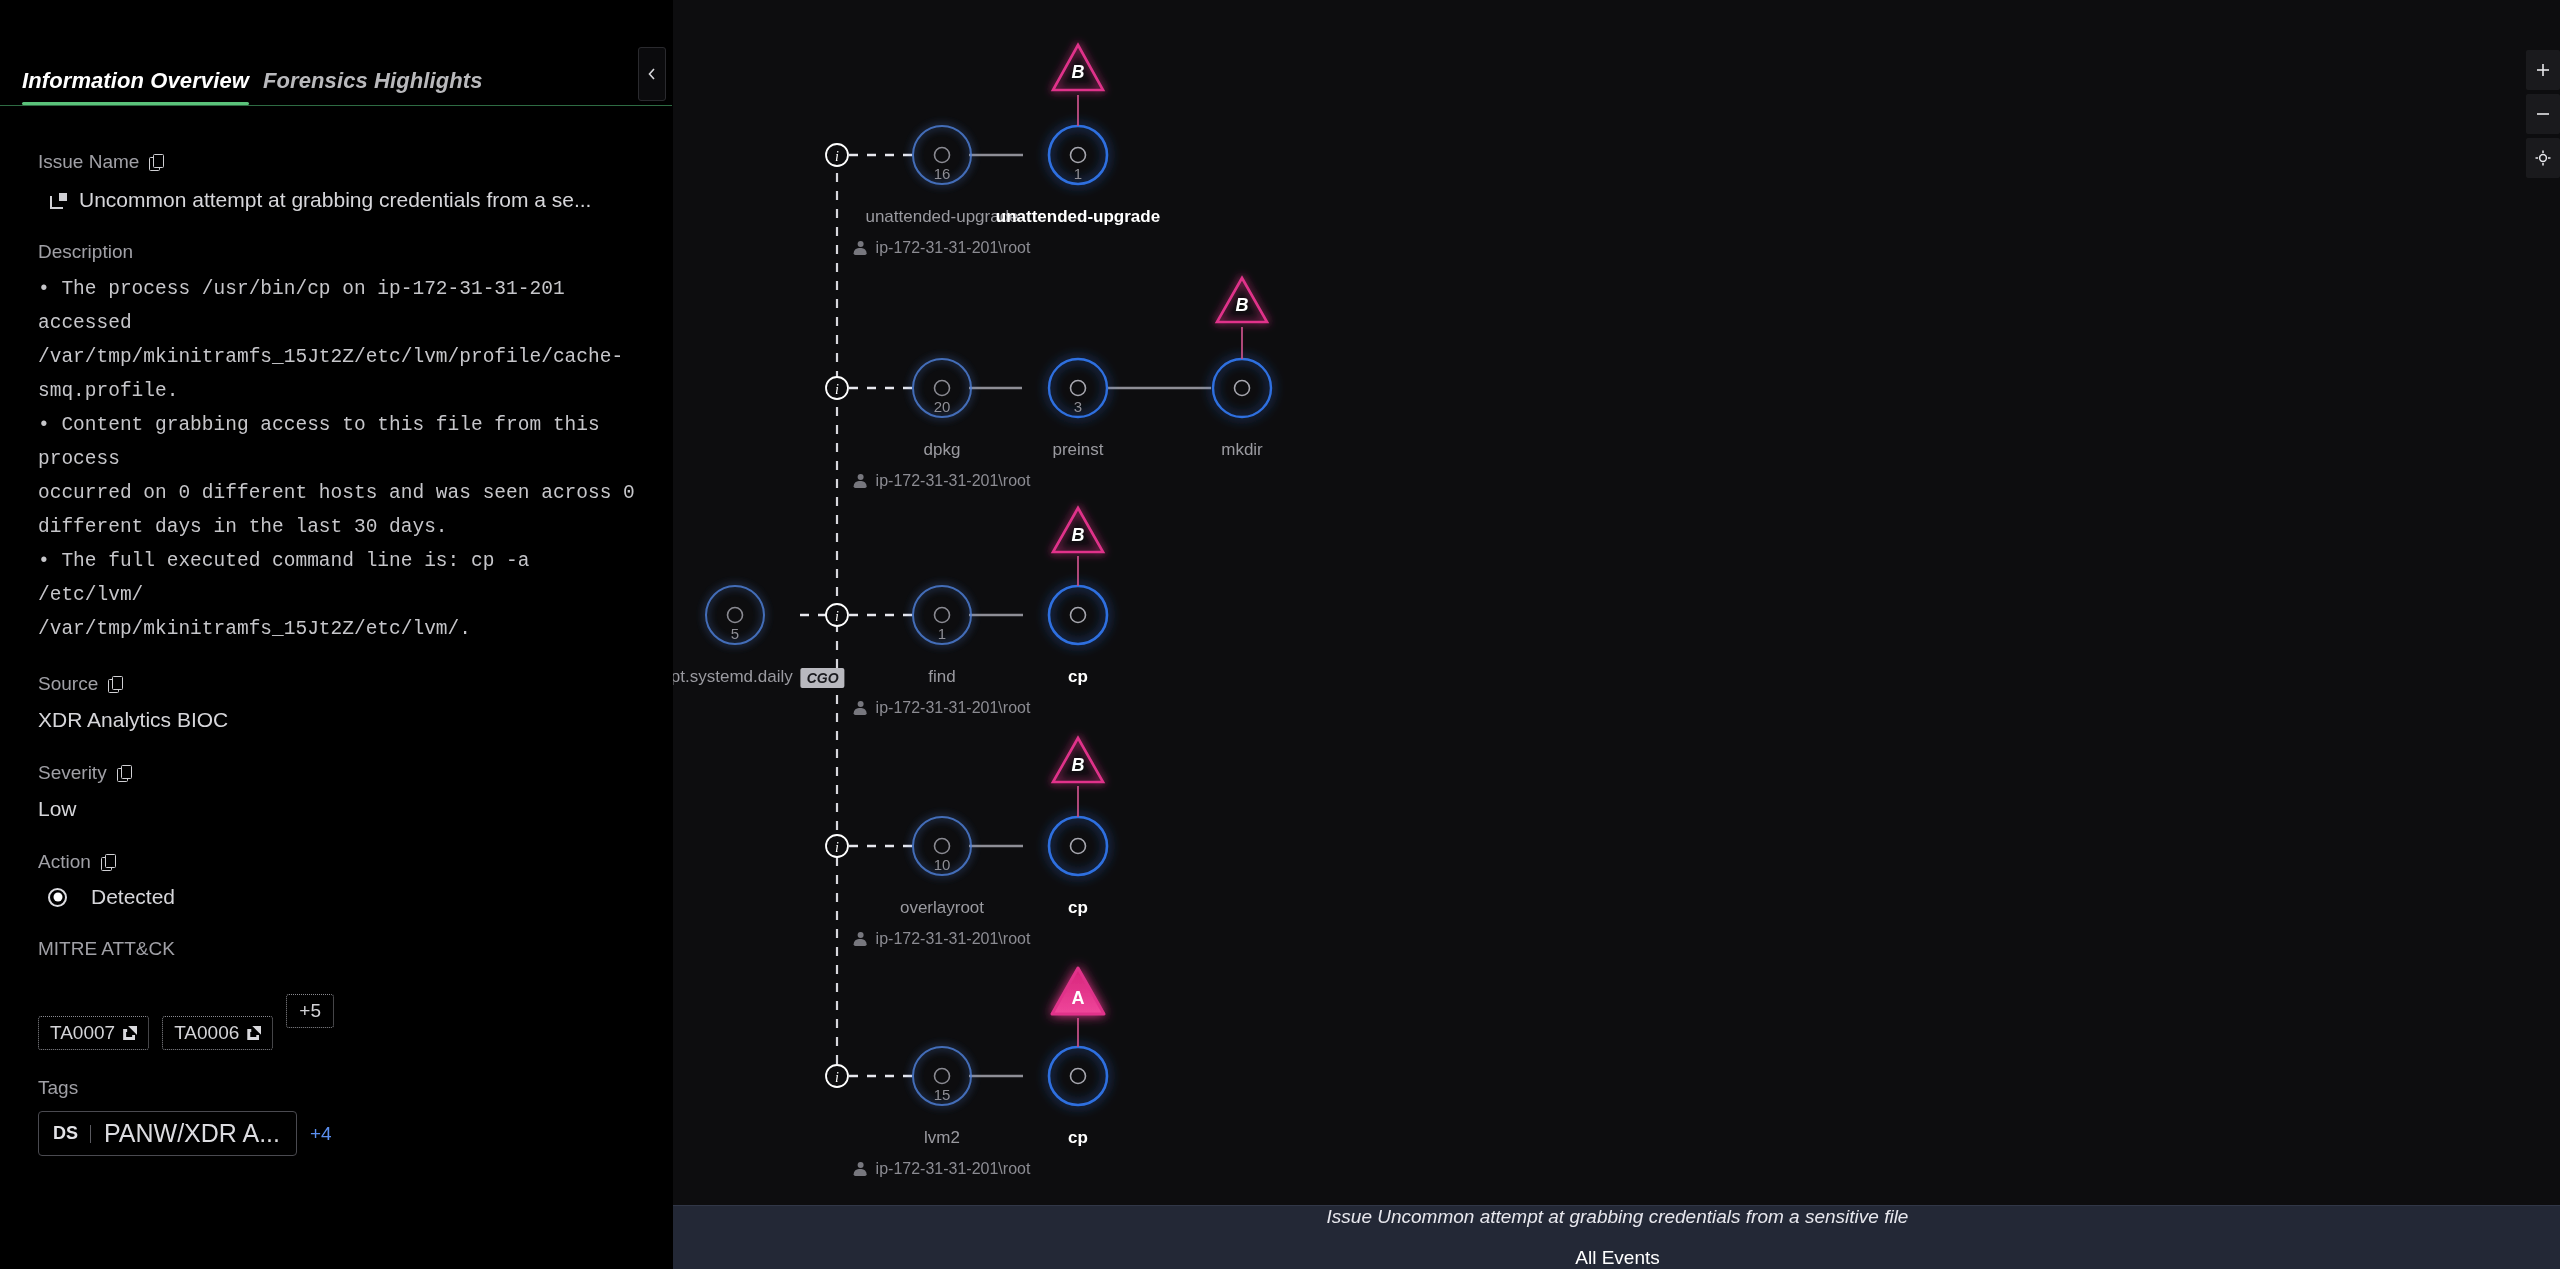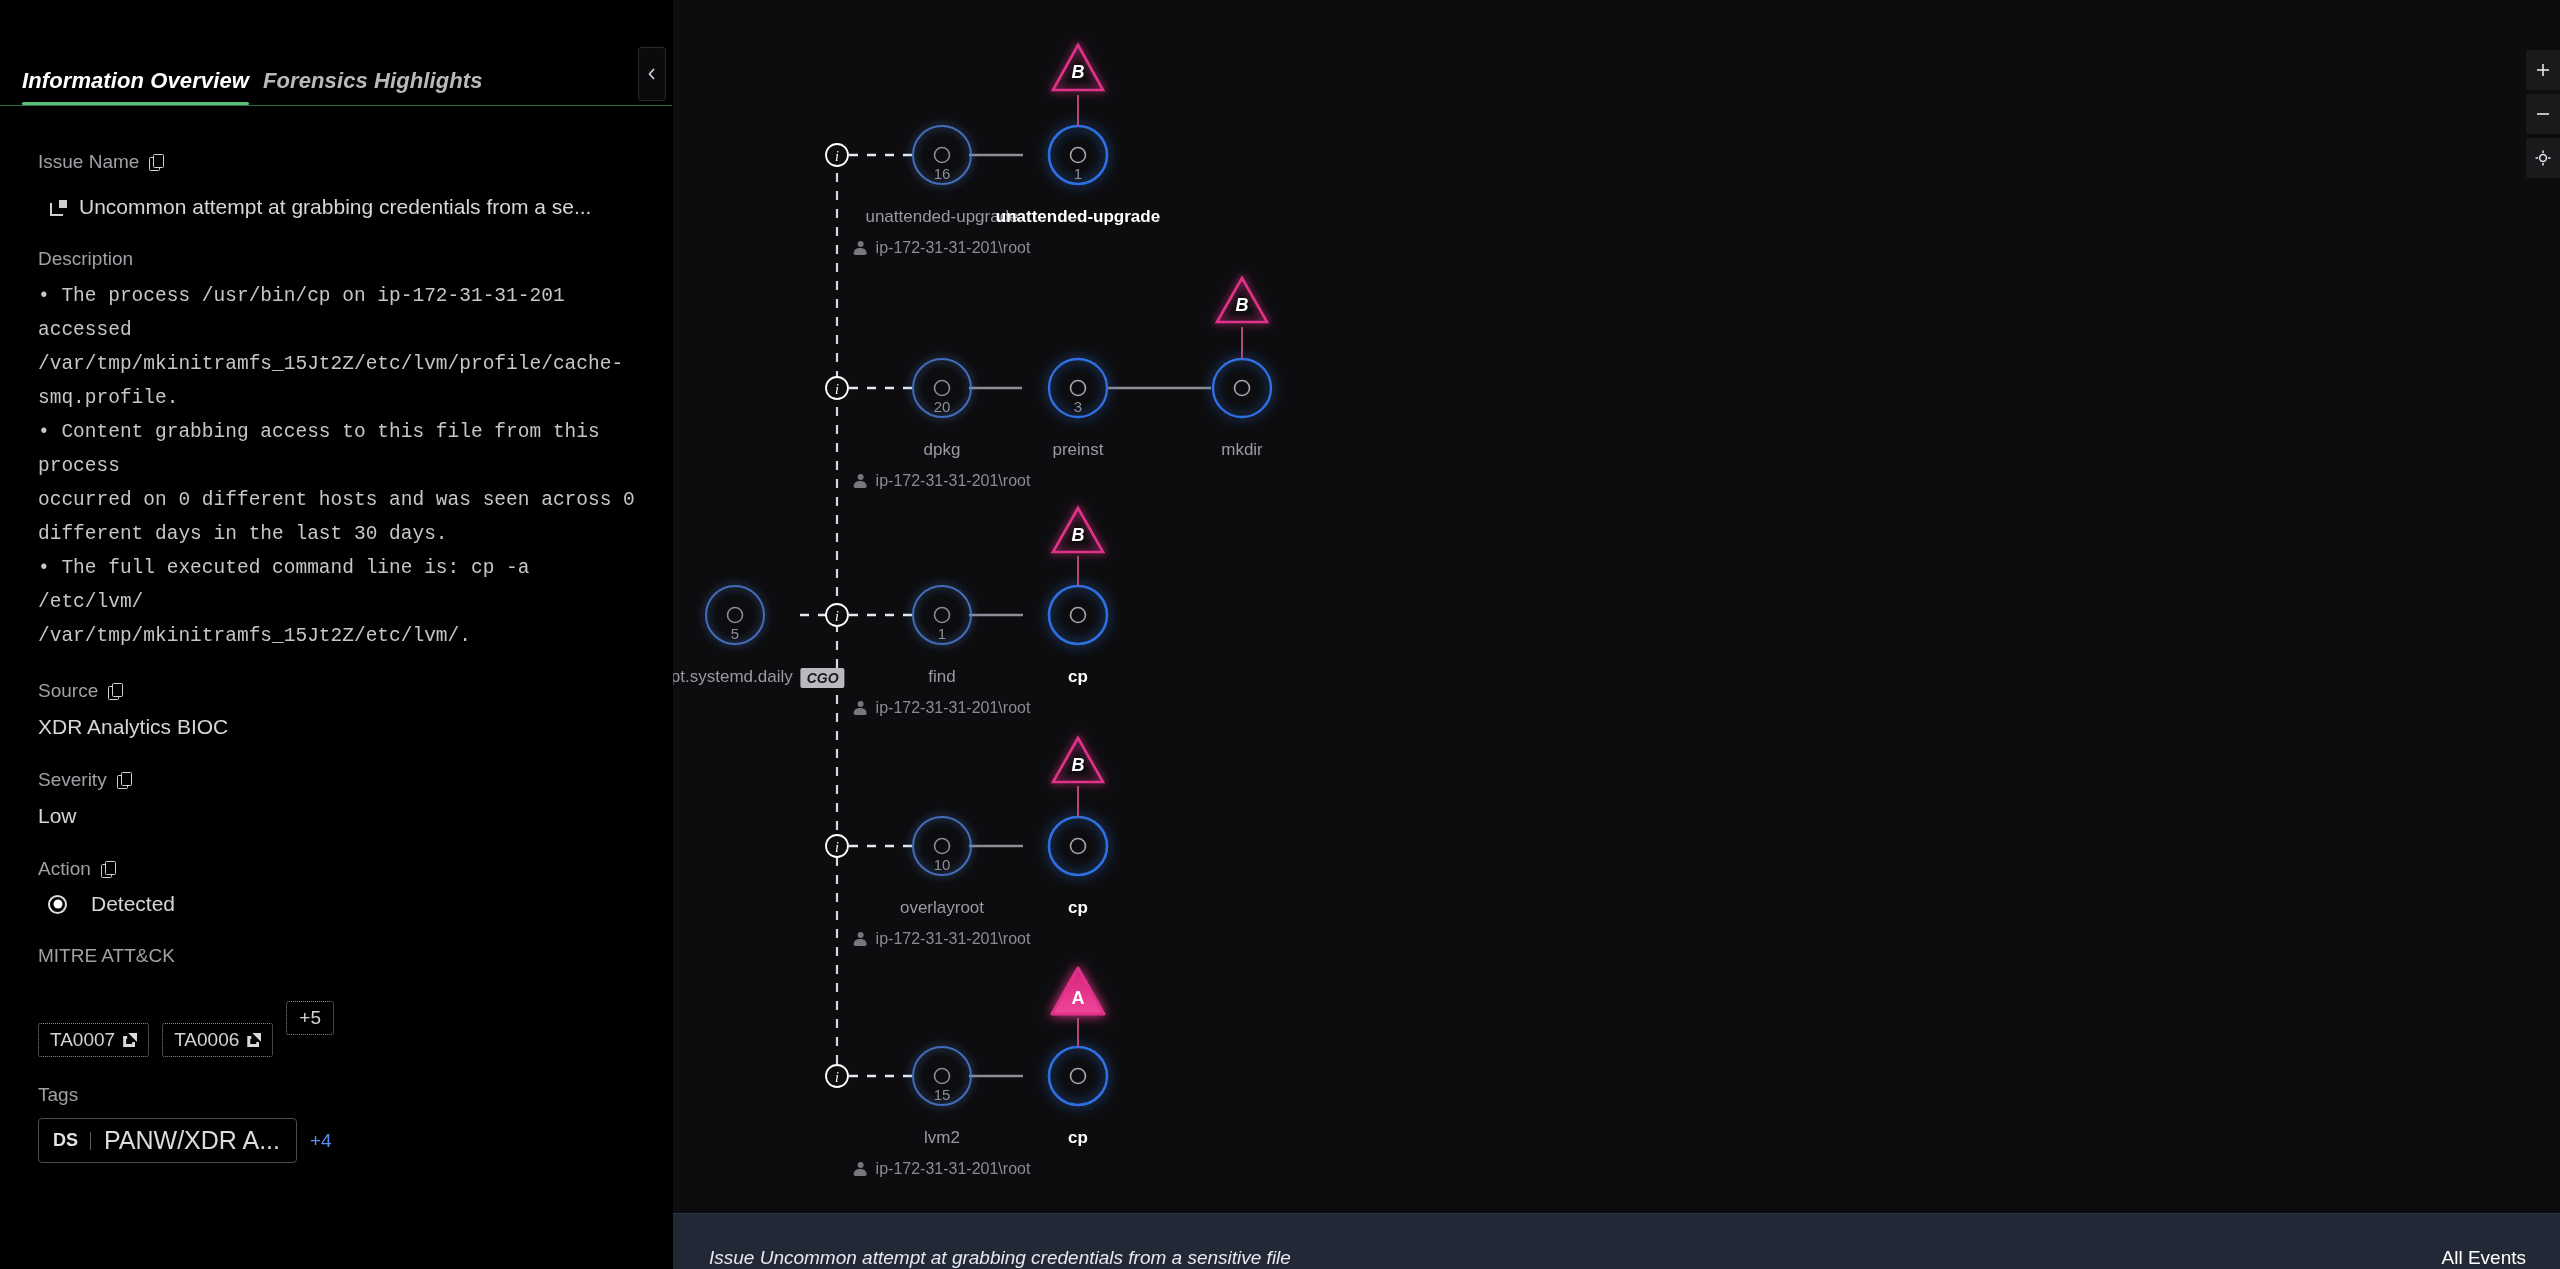--- a/index.html
+++ b/index.html
@@ -50,21 +50,21 @@
   }
   .copy-icon { display: inline-block; width: 15px; height: 17px; position: relative; cursor: pointer; }
   .copy-icon::before {
     content: ""; position: absolute; left: 0; top: 3px; width: 9px; height: 12px;
     border: 1.6px solid #d0d0d4; border-radius: 1.5px;
   }
   .copy-icon::after {
     content: ""; position: absolute; left: 4px; top: 0; width: 9px; height: 12px;
     border: 1.6px solid #d0d0d4; border-radius: 1.5px; background: #000;
   }
-  .issue-row { display: flex; align-items: flex-start; gap: 12px; margin-top: 19px; padding-left: 12px; }
+  .issue-row { display: flex; align-items: flex-start; gap: 12px; margin-top: 12px; padding-left: 12px; }
   .ext-win-icon {
     width: 17px; height: 16px; position: relative; flex: none; margin-top: 7px;
   }
   .ext-win-icon::before {
     content:""; position:absolute; left:0; bottom:0; width:11px; height:11px;
     border-left:2px solid #d0d0d4; border-bottom:2px solid #d0d0d4;
   }
   .ext-win-icon::after {
     content:""; position:absolute; right:0; top:0; width:8px; height:8px;
     background:#d0d0d4;
@@ -166,24 +166,25 @@
   #graph-tools { position:absolute; right:0; top:50px; width:34px; }
   .tool-btn {
     width:34px; height:40px; background:#1a1a1d;
     display:flex; align-items:center; justify-content:center;
     cursor:pointer; margin-bottom:4px; border-radius:2px;
   }
   .tool-btn svg { display:block; }
 
   
   #bottom-bar {
-    position:absolute; left:673px; bottom:0; width:1887px; height:56px;
+    position:absolute; left:673px; bottom:0; width:1887px; height:64px;
     background:#232836; border-top:1px solid #313747;
-    display:flex; align-items:flex-end; justify-content:space-between;
+    display:flex; align-items:center; justify-content:space-between;
     padding: 0 34px 0 36px;
+    flex-direction: column;
   }
   #bottom-title {
     font-size:19px; font-style:italic; color:#e8e8ee;
   }
   #all-events {
     font-size:19px; color:#ffffff; cursor:pointer;
   }
 </style>
 </head>
 <body>

